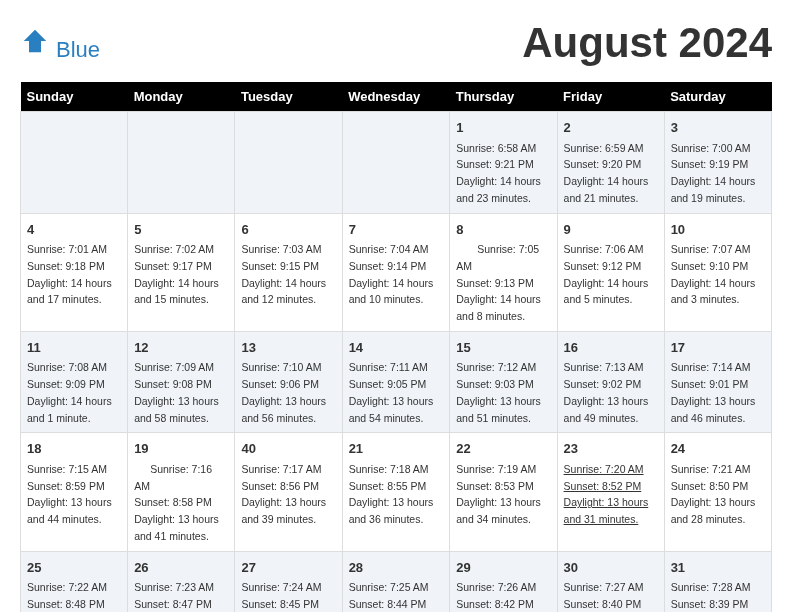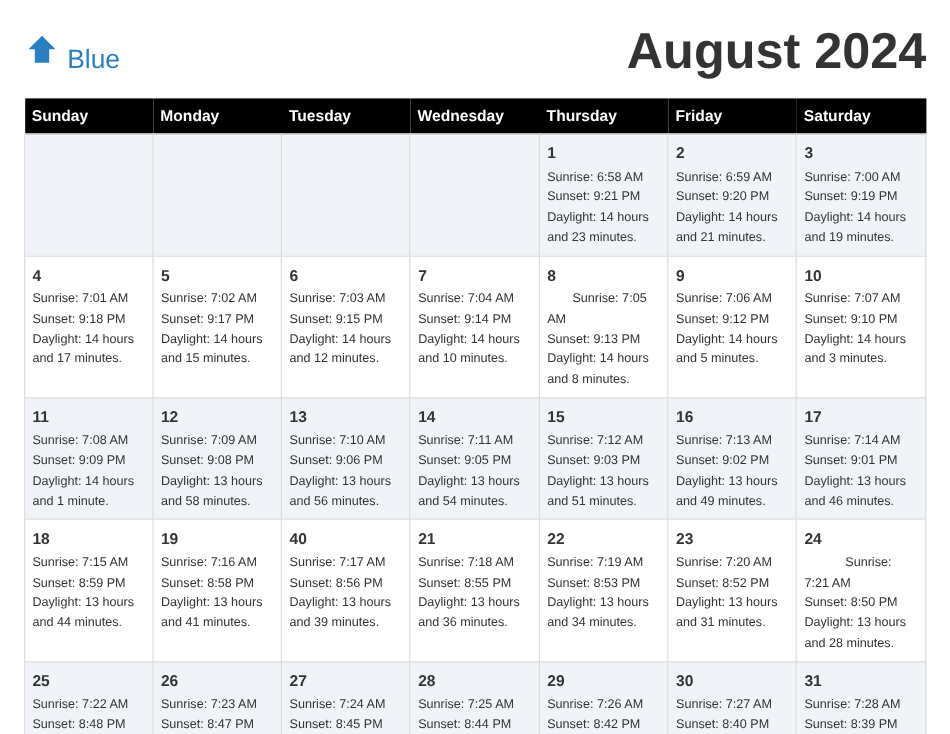--- a/index.html
+++ b/index.html
@@ -185,36 +185,36 @@
 Sunset: 9:02 PM
 Daylight: 13 hours and 49 minutes.</span></td>
         <td><span class="day-number">17</span><span class="day-info" style="white-space: pre-line;">Sunrise: 7:14 AM
 Sunset: 9:01 PM
 Daylight: 13 hours and 46 minutes.</span></td>
       </tr>
       <tr>
         <td><span class="day-number">18</span><span class="day-info" style="white-space: pre-line;">Sunrise: 7:15 AM
 Sunset: 8:59 PM
 Daylight: 13 hours and 44 minutes.</span></td>
-        <td><span class="day-number">19</span><span class="day-info" style="white-space: pre-line;">Sunrise: 7:16 AM
+        <td><span class="day-number">19</span><span class="day-info" style="white-space: pre-line; margin-left: 16px;">Sunrise: 7:16 AM
 Sunset: 8:58 PM
 Daylight: 13 hours and 41 minutes.</span></td>
         <td><span class="day-number">40</span><span class="day-info" style="white-space: pre-line;">Sunrise: 7:17 AM
 Sunset: 8:56 PM
 Daylight: 13 hours and 39 minutes.</span></td>
         <td><span class="day-number">21</span><span class="day-info" style="white-space: pre-line;">Sunrise: 7:18 AM
 Sunset: 8:55 PM
 Daylight: 13 hours and 36 minutes.</span></td>
         <td><span class="day-number">22</span><span class="day-info" style="white-space: pre-line;">Sunrise: 7:19 AM
 Sunset: 8:53 PM
 Daylight: 13 hours and 34 minutes.</span></td>
-        <td><span class="day-number">23</span><span class="day-info" style="white-space: pre-line;">Sunrise: 7:20 AM
+        <td><span class="day-number">23</span><span class="day-info" style="white-space: pre-line; text-decoration: underline;">Sunrise: 7:20 AM
 Sunset: 8:52 PM
 Daylight: 13 hours and 31 minutes.</span></td>
-        <td><span class="day-number">24</span><span class="day-info" style="white-space: pre-line; margin-left: 34px;">Sunrise: 7:21 AM
+        <td><span class="day-number">24</span><span class="day-info" style="white-space: pre-line;">Sunrise: 7:21 AM
 Sunset: 8:50 PM
 Daylight: 13 hours and 28 minutes.</span></td>
       </tr>
       <tr>
         <td><span class="day-number">25</span><span class="day-info" style="white-space: pre-line;">Sunrise: 7:22 AM
 Sunset: 8:48 PM
 Daylight: 13 hours and 26 minutes.</span></td>
         <td><span class="day-number">26</span><span class="day-info" style="white-space: pre-line;">Sunrise: 7:23 AM
 Sunset: 8:47 PM
 Daylight: 13 hours and 23 minutes.</span></td>

